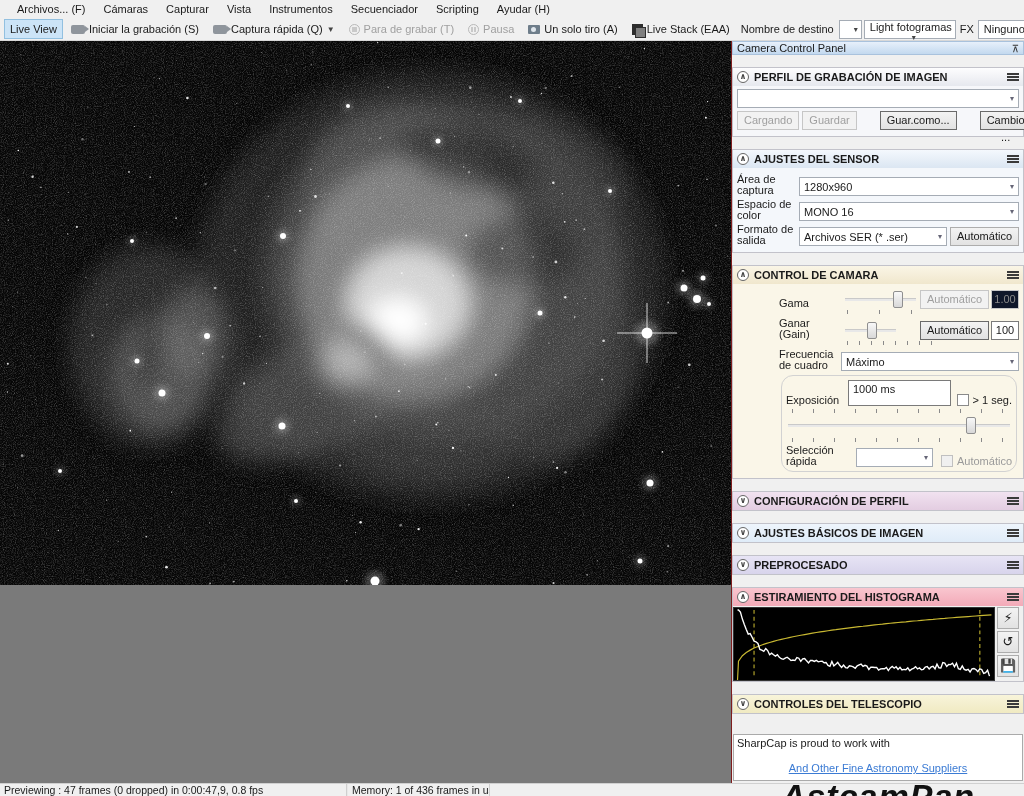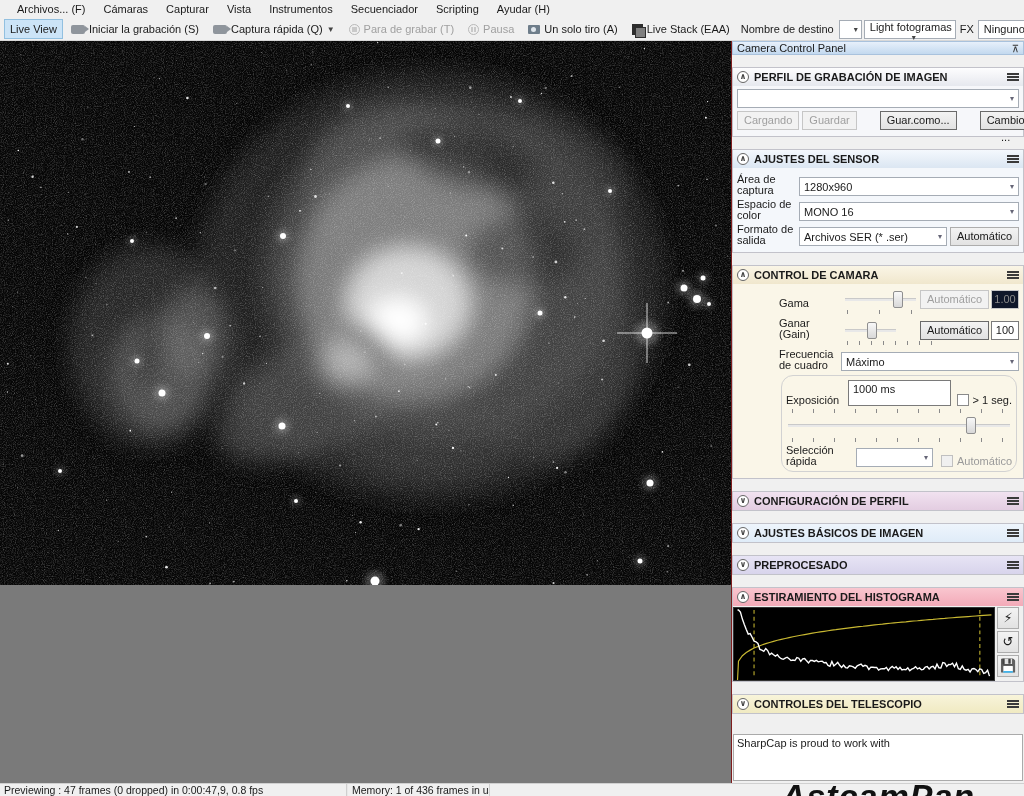--- a/index.html
+++ b/index.html
@@ -737,20 +737,21 @@
             <i></i>
           </span>
       </div>
     </div>
 
     <div class="panel-spacer"></div>
 
     <div class="adbox">
       <div class="ad-top">SharpCap is proud to work with</div>
       <div class="ad-brand">AstcamPan</div>
+      <div class="ad-link">And Other Fine Astronomy Suppliers</div>
     </div>
   </div>
 </div>
 
 <div class="statusbar">
   <div class="status-cell status-left">Previewing : 47 frames (0 dropped) in 0:00:47,9, 0.8 fps</div>
   <div class="status-cell status-mem">Memory: 1 of 436 frames in use.</div>
 </div>
 
 </body></html>

